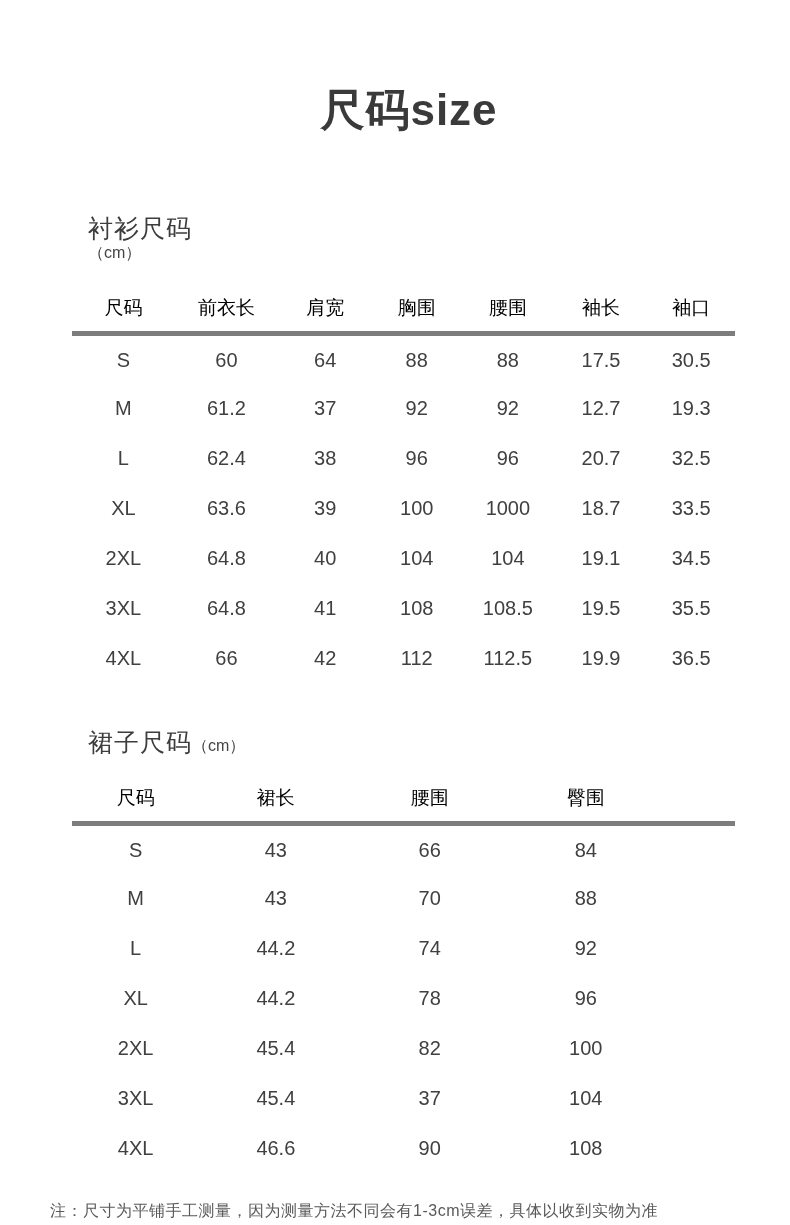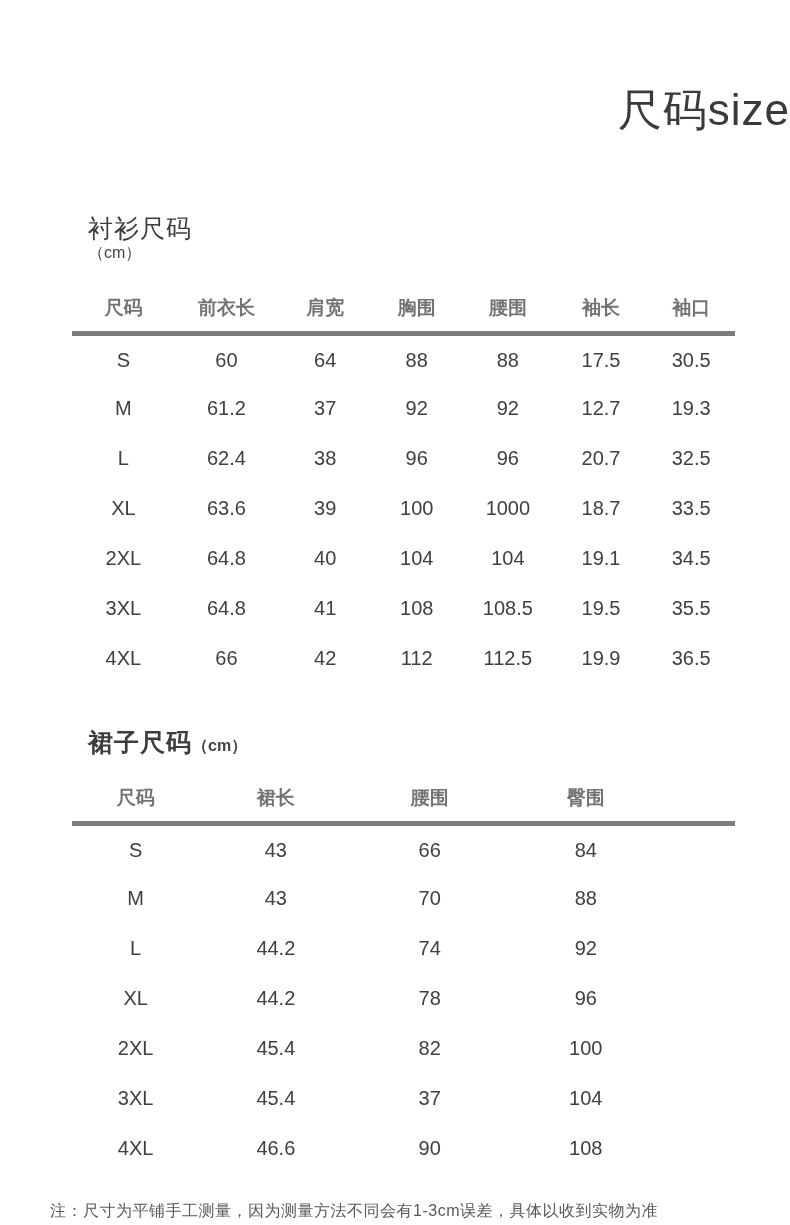--- a/index.html
+++ b/index.html
@@ -10,24 +10,24 @@
   }
   .page {
     position: relative;
     width: 790px;
     height: 1225px;
     background: #ffffff;
     overflow: hidden;
   }
   .page-title {
     padding-top: 88px;
-    text-align: right;
+    text-align: center;
     font-size: 44px;
     line-height: 1;
-    font-weight: 400;
+    font-weight: 700;
     color: #3a3a3a;
     letter-spacing: 1px;
     padding-left: 28px;
   }
   .content {
     width: 663px;
     margin-left: 72px;
   }
   .section-heading {
     margin-left: 16px;
@@ -40,41 +40,41 @@
     font-size: 25px;
     line-height: 1.15;
     letter-spacing: 1px;
   }
   .section-heading .unit-label {
     font-size: 16px;
     margin-left: 0;
     color: #454545;
   }
   .heading-shirt { margin-top: 82px; flex-direction: column; }
-  .heading-skirt { margin-top: 44px; font-weight: bold; }
+  .heading-skirt { margin-top: 44px; }
   table.size-table {
     width: 100%;
     border-collapse: collapse;
     table-layout: fixed;
     font-size: 20px;
     color: #404040;
   }
   .table-shirt { margin-top: 26px; }
   .table-skirt { margin-top: 23px; }
   table.size-table thead tr {
     border-bottom: 5px solid #7d7d7d;
   }
   table.size-table th {
-    font-weight: 700;
+    font-weight: 400;
     font-size: 19px;
     height: 44px;
     text-align: center;
     vertical-align: middle;
     padding-bottom: 6px;
-    color: #737373;
+    color: #000000;
   }
   table.size-table td {
     height: 50px;
     text-align: center;
     vertical-align: middle;
   }
   .note {
     margin: 27px 0 0 50px;
     font-size: 16px;
     color: #595959;

